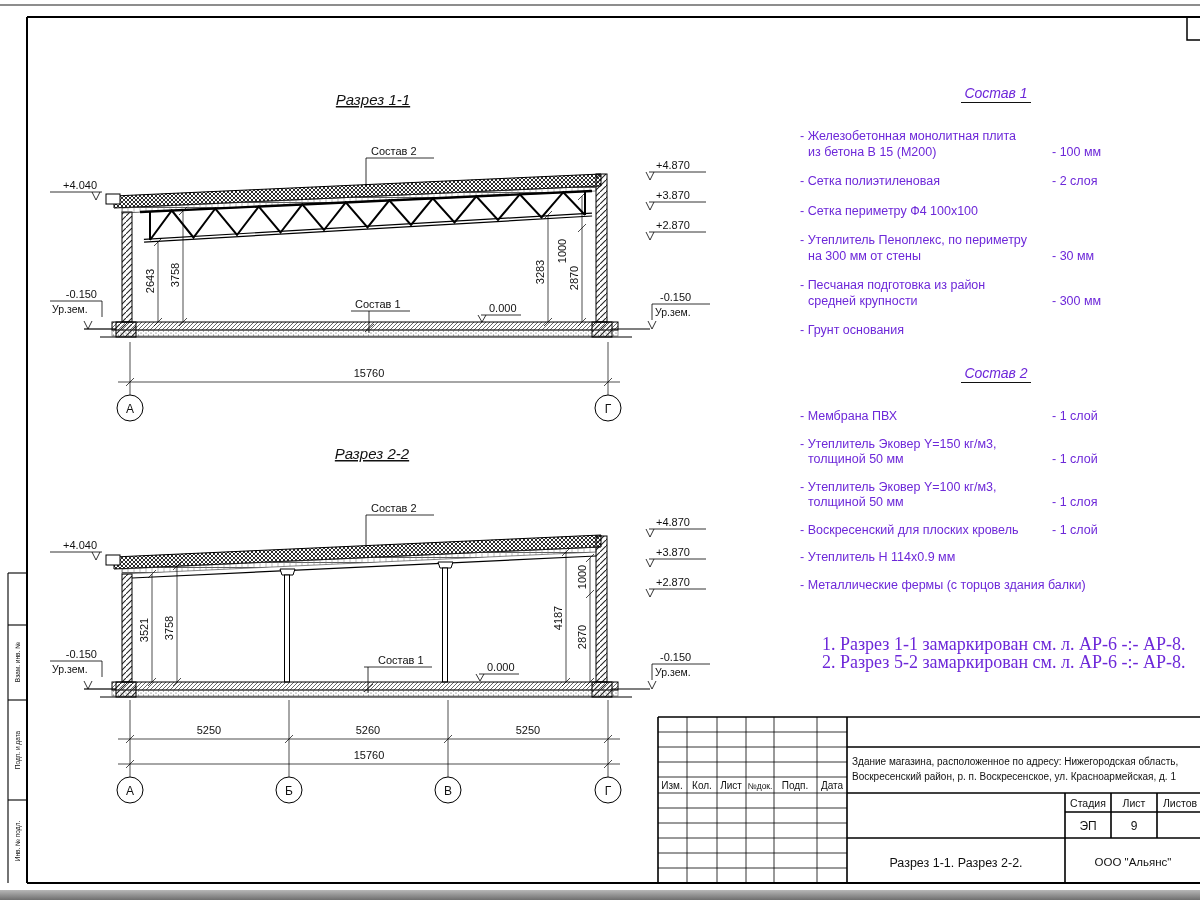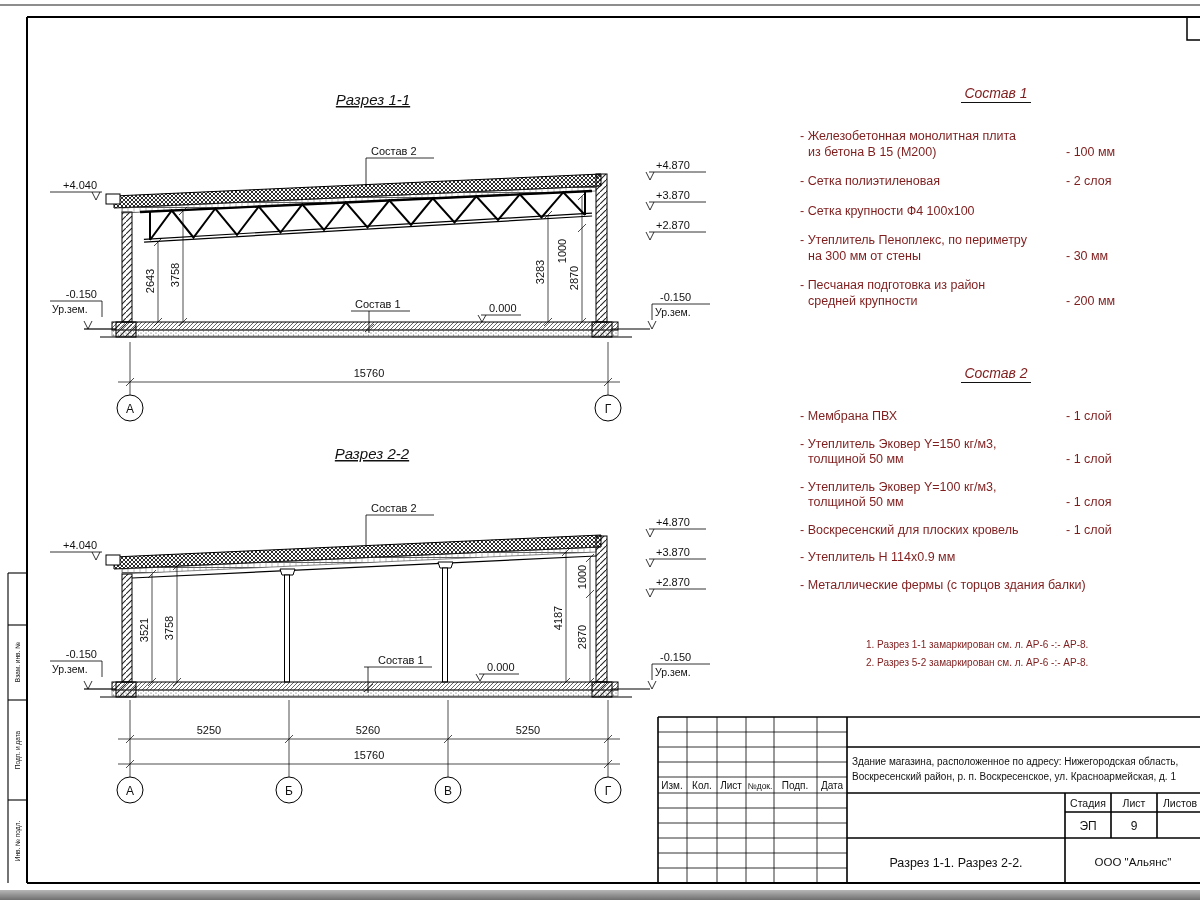--- a/index.html
+++ b/index.html
@@ -1,28 +1,28 @@
 <!DOCTYPE html>
 <html><head>
 <meta charset="utf-8">
 <style>
   html,body{margin:0;padding:0;background:#fff;}
   #sheet{position:relative;width:1200px;height:900px;background:#fff;overflow:hidden;
-         font-family:"Liberation Sans", sans-serif;color:#7f1d1d;}
+         font-family:"Liberation Sans", sans-serif;color:#6d28d9;}
   svg text{font-family:"Liberation Sans", sans-serif;fill:#111;}
   .abs{position:absolute;}
   .panel{position:absolute;width:392px;}
   .s-head{text-align:center;margin-bottom:26px;}
   .s-head span{display:inline-block;font-style:italic;font-size:14px;
                border-bottom:1.3px solid #111;padding:0 3px 1px;}
   .ci{position:relative;font-size:12.5px;line-height:15.5px;}
   .ci .nm{white-space:pre-line;text-indent:-8px;padding-left:8px;max-width:392px;}
-  .ci .val{position:absolute;left:266px;bottom:0;white-space:nowrap;}
+  .ci .val{position:absolute;left:252px;bottom:0;white-space:nowrap;}
   .mb14{margin-bottom:14px;margin-top:12px;} .mb12{margin-bottom:12px;}
-  .notes{position:absolute;left:866px;top:636px;font-size:10px;line-height:17.5px;}
+  .notes{position:absolute;left:822px;top:636px;font-size:18px;line-height:17.5px;font-family:Liberation Serif, serif;}
   .bottom-band{position:absolute;left:0;top:890px;width:1200px;height:10px;
                background:linear-gradient(#b7b7b7,#6f6f6f);}
   .paper-top{position:absolute;left:0;top:4px;width:1200px;height:2px;background:#8d8d8d;}
 </style>
 </head>
 <body>
 
 <div id="sheet">
   <div class="paper-top"></div>
 
@@ -325,32 +325,36 @@
     <div class="ci mb14">
       <div class="nm">- Железобетонная  монолитная плита
 из бетона В 15 (М200)</div>
       <div class="val">- 100 мм</div>
     </div>
     <div class="ci mb14">
       <div class="nm">- Сетка полиэтиленовая</div>
       <div class="val">- 2 слоя</div>
     </div>
     <div class="ci mb14">
-      <div class="nm">- Сетка крупности Ф4 100х100</div>
+      <div class="nm">- Сетка периметру Ф4 100х100</div>
       <div class="val"></div>
     </div>
     <div class="ci mb14">
       <div class="nm">- Утеплитель Пеноплекс, по периметру
 на 300 мм от стены</div>
       <div class="val">- 30 мм</div>
     </div>
     <div class="ci mb14">
       <div class="nm">- Песчаная подготовка из район
 средней крупности</div>
-      <div class="val">- 200 мм</div>
+      <div class="val">- 300 мм</div>
+    </div>
+    <div class="ci">
+      <div class="nm">- Грунт основания</div>
+      <div class="val"></div>
     </div>
   </div>
 
   <div class="panel" style="left:800px;top:364px;">
     <div class="s-head">
       <span>Состав 2</span>
     </div>
     <div class="ci mb12">
       <div class="nm">- Мембрана ПВХ</div>
       <div class="val">- 1 слой</div>

